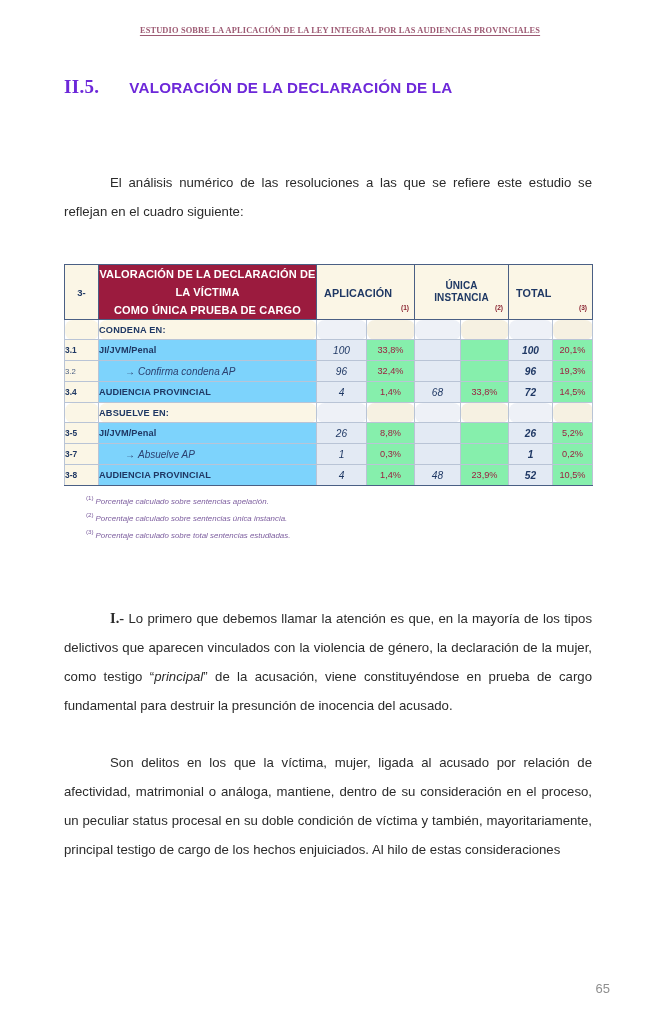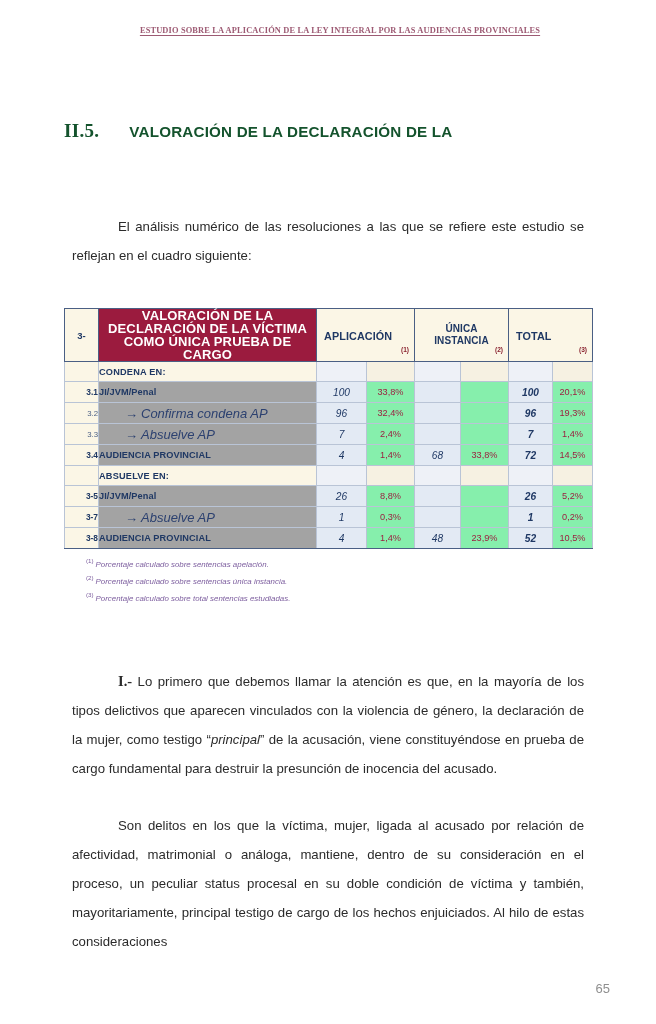--- a/index.html
+++ b/index.html
@@ -35,24 +35,24 @@
   
   .content {
     position: absolute;
     left: 64px;
     top: 0;
     width: 528px;
   }
 
   
   .section-heading {
-    margin-top: 112px;
+    margin-top: 68px;
     font-size: 15.2px;
     line-height: 37px;
-    color: #14532d;
+    color: #6d28d9;
     text-align: justify;
     text-justify: inter-word;
   }
   .section-heading .sec-num {
     font-family: "Liberation Serif", serif;
     font-weight: bold;
     font-size: 19px;
     letter-spacing: 0.3px;
     margin-right: 30px;
   }
@@ -60,21 +60,21 @@
     font-family: "Liberation Sans", sans-serif;
     font-weight: bold;
     letter-spacing: 0.2px;
   }
 
   
   p.body {
     font-size: 13.2px;
     line-height: 29px;
     text-align: justify;
-    margin: 8px;
+    margin: 0;
     color: #2b2b2b;
   }
   p.intro { margin-top: 62px; text-indent: 46px; }
   p.para-1 { margin-top: 62px; text-indent: 46px; }
   p.para-2 { margin-top: 28px; text-indent: 46px; }
   .roman-lead {
     font-family: "Liberation Serif", serif;
     font-weight: bold;
     font-size: 14.5px;
   }
@@ -104,24 +104,24 @@
     background: #fbf6e6;
     text-align: center;
     font-size: 9.5px;
     font-weight: bold;
     color: #1f3864;
     border: 1.4px solid #4a5f84;
   }
   td.h-title {
     background: #9b1b3e;
     color: #ffffff;
-    font-size: 13px;
-    font-weight: bold;
-    text-align: center;
-    line-height: 13px;
+    font-size: 11px;
+    font-weight: bold;
+    text-align: center;
+    line-height: 18px;
     letter-spacing: 0.15px;
     padding: 0 6px;
     border: 1.4px solid #9b1b3e;
   }
   td.h-group {
     background: #fbf6e6;
     border: 1.4px solid #4a5f84;
     position: relative;
     padding: 0 4px;
   }
@@ -139,55 +139,54 @@
     font-size: 6.6px;
     color: #8a2330;
     font-weight: bold;
   }
   td.h-group.ctr { text-align: center; }
   td.h-group.ctr .gname { display: block; }
   td.h-group.lft { text-align: left; padding-left: 7px; }
   td.h-group.big .gname { font-size: 10.8px; }
 
   
-  tr.sect td { height: 19px; }
+  tr.sect td { height: 19px; border-radius: 8px; }
   td.s-num { background: #fbf6e6; border-color: #b9c4d6; }
   td.s-label {
     background: #fbf6e6;
     font-size: 9.2px;
     font-weight: bold;
     color: #1f3864;
     padding-left: 9px;
     letter-spacing: 0.2px;
   }
   td.s-blank-n { background: #eef1f7; }
   td.s-blank-p { background: #f6f1e2; }
 
   
   tr.drow td { height: 20px; }
   td.d-num {
     background: #fbf6e6;
-    text-align: right;
     padding-right: 4px;
     font-size: 8.4px;
     font-weight: bold;
     color: #1f3864;
   }
   td.d-num.small { font-weight: normal; font-size: 7.8px; color: #4a5f84; }
   td.d-label {
-    background: #a3a3a3;
+    background: #7dd3fc;
     font-size: 9.2px;
     color: #1f3864;
     padding-left: 9px;
   }
   td.d-label.bold { font-weight: bold; letter-spacing: 0.1px; }
   td.d-label.sub {
     font-style: italic;
     padding-left: 26px;
-    font-size: 13px;
+    font-size: 10px;
     color: #2c4170;
     margin-left: 11px;
   }
   td.d-label.sub .arrow { font-style: normal; margin-right: 3px; }
   td.val {
     background: #e3eaf4;
     text-align: center;
     font-size: 10.2px;
     color: #1f3864;
     font-style: italic;
@@ -303,30 +302,20 @@
           <td class="d-num small">3.2</td>
           <td class="d-label sub"><span class="arrow">→</span><span>Confirma condena AP</span></td>
           <td class="val heavy-l">96</td>
           <td class="pct">32,4%</td>
           <td class="val heavy-l"></td>
           <td class="pct"></td>
           <td class="val bold heavy-l">96</td>
           <td class="pct heavy-r">19,3%</td>
         </tr>
 
-        <tr class="drow">
-          <td class="d-num small">3.3</td>
-          <td class="d-label sub"><span class="arrow">→</span><span>Absuelve AP</span></td>
-          <td class="val heavy-l">7</td>
-          <td class="pct">2,4%</td>
-          <td class="val heavy-l"></td>
-          <td class="pct"></td>
-          <td class="val bold heavy-l">7</td>
-          <td class="pct heavy-r">1,4%</td>
-        </tr>
 
         <tr class="drow">
           <td class="d-num">3.4</td>
           <td class="d-label bold">AUDIENCIA PROVINCIAL</td>
           <td class="val heavy-l">4</td>
           <td class="pct">1,4%</td>
           <td class="val heavy-l">68</td>
           <td class="pct">33,8%</td>
           <td class="val bold heavy-l">72</td>
           <td class="pct heavy-r">14,5%</td>

